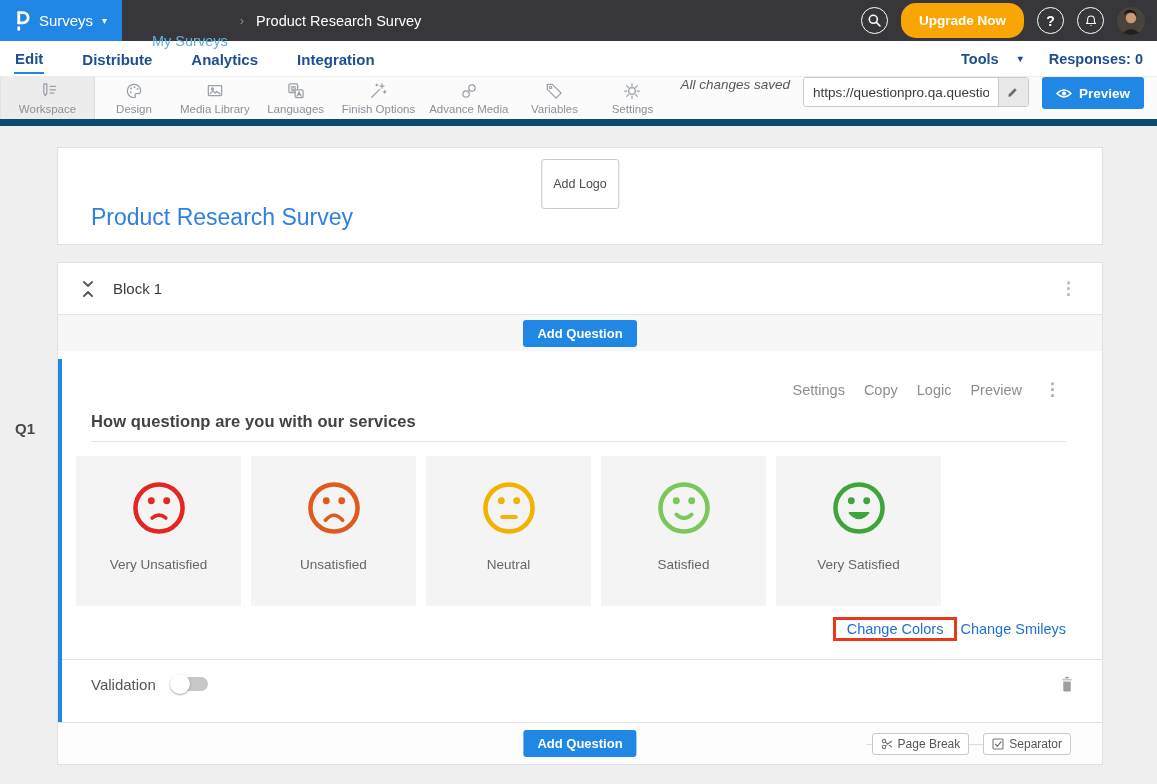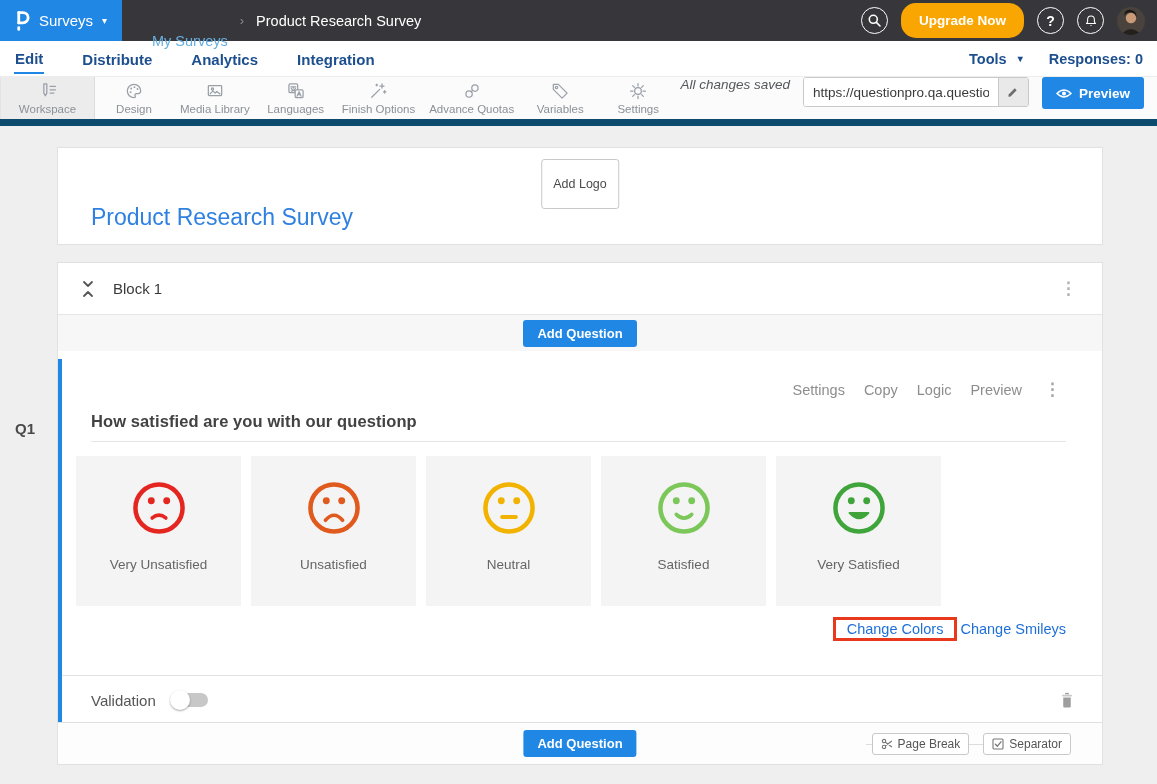--- a/index.html
+++ b/index.html
@@ -22,21 +22,21 @@
   .crumb-current { color:#fff; }
   .top-actions { margin-left:auto; display:flex; align-items:center; gap:13px; padding-right:12px; }
   .circle-btn { width:27px; height:27px; border:1.5px solid #fff; border-radius:50%; display:flex; align-items:center; justify-content:center; color:#fff; font-size:14px; font-weight:bold; cursor:pointer; }
   .upgrade-btn { background:#f9a602; color:#fff; font-weight:bold; font-size:13.5px; border:none; border-radius:15px; padding:10px 18px; cursor:pointer; }
   .avatar { width:28px; height:28px; border-radius:50%; overflow:hidden; cursor:pointer; flex:none; }
   
   .nav2 { height:35px; background:#fff; display:flex; align-items:center; padding:0 14px; }
   .nav-tab { font-size:15px; font-weight:bold; color:#1d4f8f; margin-right:37px; padding:6px 1px 5px; cursor:pointer; }
   .nav-tab.active { border-bottom:2px solid #2187e4; }
   .nav2-right { margin-left:auto; display:flex; align-items:center; gap:26px; font-size:14.5px; font-weight:bold; color:#1d4f8f; }
-  .tools { cursor:pointer; display:flex; align-items:center; gap:11px; }
+  .tools { cursor:pointer; display:flex; align-items:center; gap:19px; }
   .tools .caret { color:#1d4f8f; }
   
   .toolbar { height:50px; background:#fbfbfb; border-top:1px solid #ededed; border-bottom:7px solid #0c4a6e; display:flex; align-items:stretch; }
   .tool { min-width:78px; padding:0 7px; display:flex; flex-direction:column; align-items:center; justify-content:center; gap:2px; color:#8b9198; font-size:11.5px; cursor:pointer; }
   .tool.active { background:#ececec; border-right:1px solid #dcdcdc; border-left:1px solid #e4e4e4; min-width:95px; }
   .tool svg { stroke:#9aa0a8; fill:none; stroke-width:1.5; stroke-linecap:round; stroke-linejoin:round; }
   .toolbar-right { margin-left:auto; display:flex; align-items:flex-start; gap:13px; padding-right:13px; }
   .saved { font-style:italic; color:#55585c; font-size:13.5px; }
   .url-box { display:flex; width:226px; height:30px; border:1px solid #c9c9c9; border-radius:3px; background:#fff; overflow:hidden; }
   .url-box input { flex:1; border:none; outline:none; font-size:13.5px; color:#3a3a3a; padding:0 9px; font-family:"Liberation Sans",sans-serif; min-width:0; }
@@ -59,21 +59,21 @@
   .q-actions .kebab { margin-left:-2px; color:#a6a6a6; }
   .q-text { position:absolute; left:29px; top:53px; font-size:16.5px; color:#424242; font-weight:bold; letter-spacing:.1px; }
   .q-underline { position:absolute; left:29px; right:36px; top:82px; border-bottom:1px solid #e5e5e5; }
   .tiles { position:absolute; left:14px; top:97px; display:flex; gap:10px; }
   .tile { width:165px; height:150px; background:#f4f4f4; display:flex; flex-direction:column; align-items:center; cursor:pointer; }
   .tile svg { margin-top:23px; }
   .tile-label { margin-top:20px; font-size:13.5px; color:#666; }
   .q-links { position:absolute; top:258px; right:36px; display:flex; align-items:center; }
   .annotation-box { border:3px solid #e8391d; padding:0 11px; margin-right:3px; }
   .q-link { color:#1e70d6; font-size:14.5px; cursor:pointer; white-space:nowrap; }
-  .q-validation { position:absolute; left:0; right:0; top:316px; height:49px; border-top:1px solid #e2e2e2; display:flex; align-items:center; padding:0 26px 0 29px; }
+  .q-validation { position:absolute; left:0; right:0; top:300px; height:49px; border-top:1px solid #e2e2e2; display:flex; align-items:center; padding:0 26px 0 29px; }
   .validation-label { font-size:15px; color:#555; }
   .toggle { width:36px; height:14px; background:#c7c7c7; border-radius:7px; position:relative; margin-left:16px; cursor:pointer; }
   .toggle .knob { position:absolute; left:-2px; top:-3px; width:20px; height:20px; background:#fff; border-radius:50%; box-shadow:0 1px 2px rgba(0,0,0,.35); }
   .trash-btn { margin-left:auto; cursor:pointer; display:flex; }
   .q-footer { flex:1; border-top:1px solid #e0e0e0; position:relative; display:flex; align-items:center; background:#fdfdfd; }
   .q-footer .addq-btn { position:absolute; left:50%; transform:translateX(-50%); }
   .footer-right { position:absolute; right:31px; display:flex; align-items:center; gap:14px; }
   .footer-line { position:absolute; right:31px; width:205px; top:50%; border-top:1px solid #ddd; }
   .mini-btn { background:#fff; border:1px solid #c9c9c9; border-radius:3px; font-size:12px; color:#555; padding:3px 8px; display:flex; align-items:center; gap:5px; cursor:pointer; position:relative; }
   .q1-label { position:absolute; left:15px; top:420px; font-size:15px; color:#4a4a4a; font-weight:bold; }
@@ -182,21 +182,21 @@
         <path d="M10.5 3.8 v2 M9.5 4.8 h2"></path>
     </svg>
     <span>Finish Options</span>
   </div>
   <div class="tool">
     <svg width="20" height="20" viewBox="0 0 24 24">
       <circle cx="8.5" cy="15.5" r="3.8"></circle>
         <circle cx="15.5" cy="8.5" r="3.8"></circle>
         <path d="M11 13 l2-2"></path>
     </svg>
-    <span>Advance Quotas</span>
+    <span>Advance Media</span>
   </div>
   <div class="tool">
     <svg width="20" height="20" viewBox="0 0 24 24">
       <path d="M4 4 h6 L20.5 14.5 l-6 6 L4 10 z"></path>
         <circle cx="7.8" cy="7.8" r="1.4"></circle>
     </svg>
     <span>Variables</span>
   </div>
   <div class="tool">
     <svg width="20" height="20" viewBox="0 0 24 24">
@@ -247,21 +247,21 @@
   <div class="q-gap"></div>
 
   <div class="question">
     <div class="q-actions">
       <span class="q-action">Settings</span>
       <span class="q-action">Copy</span>
       <span class="q-action">Logic</span>
       <span class="q-action">Preview</span>
       <span class="kebab">⋮</span>
     </div>
-    <div class="q-text">How satisfied are you with our questionp</div>
+    <div class="q-text">How questionp are you with our services</div>
     <div class="q-underline"></div>
 
     <div class="tiles">
         <div class="tile">
           <svg viewBox="0 0 64 64" width="58" height="58">
             <circle cx="32" cy="32" r="26" stroke="#e52620" stroke-width="5" fill="none"></circle>
             <circle cx="23.5" cy="24" r="3.8" fill="#e52620"></circle>
             <circle cx="40.5" cy="24" r="3.8" fill="#e52620"></circle>
             <path d="M24.5 43 Q32 36.5 39.5 43" stroke="#e52620" stroke-width="4" fill="none" stroke-linecap="round"></path>
           </svg>

